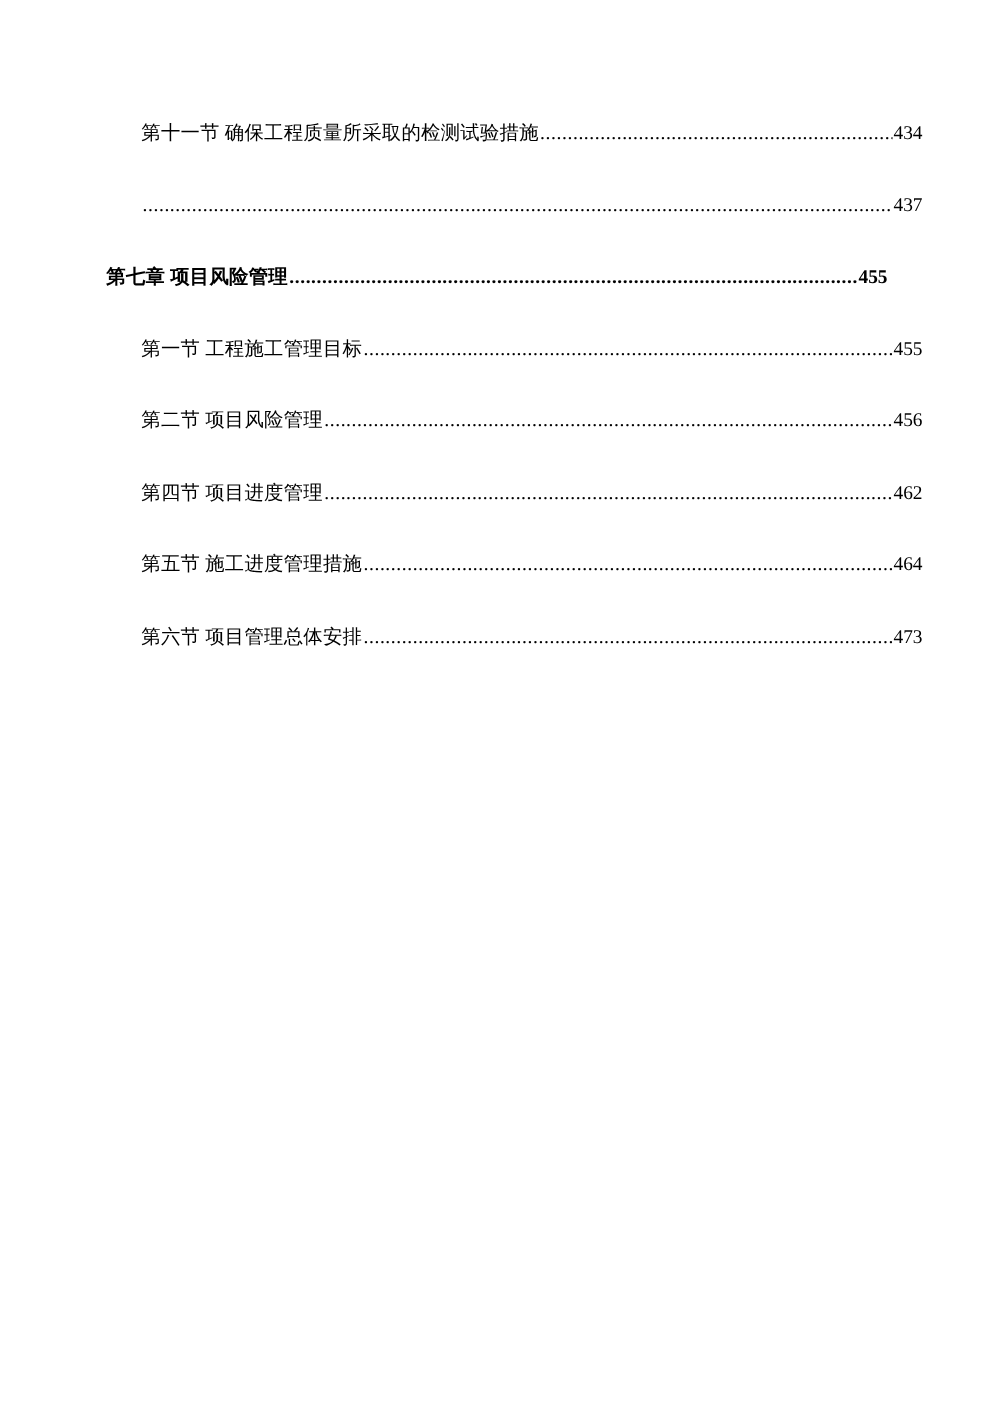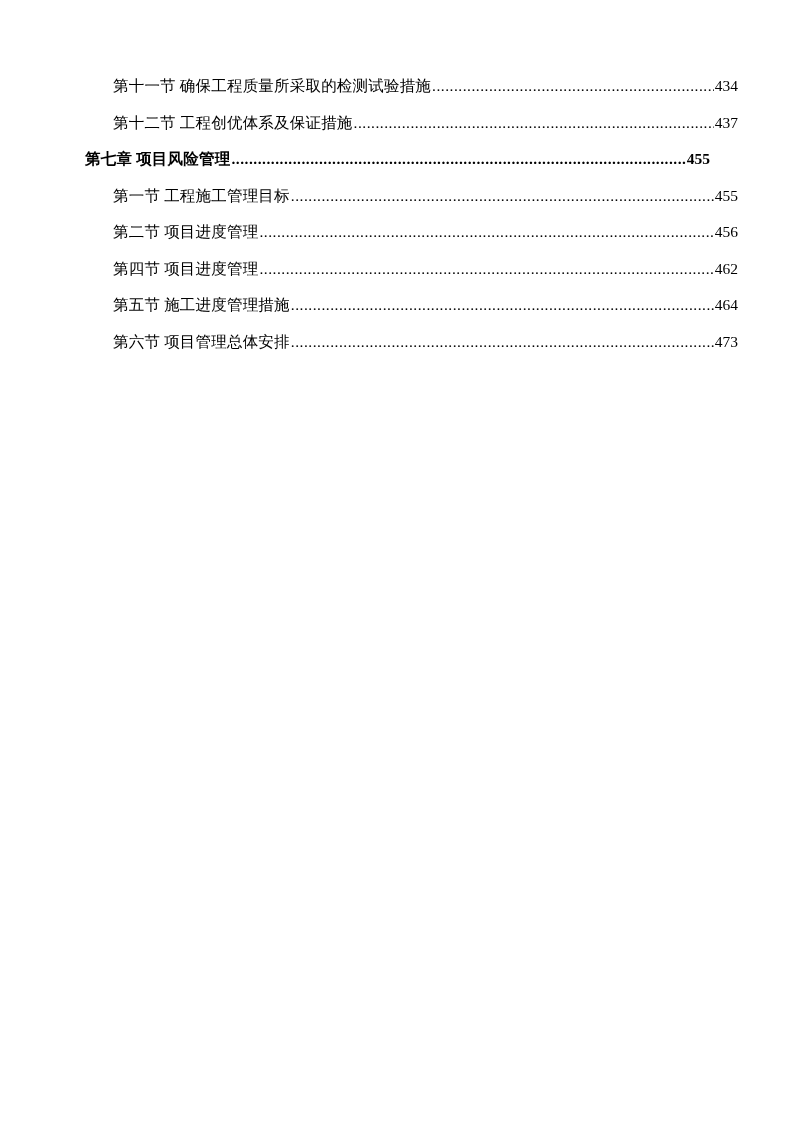--- a/index.html
+++ b/index.html
@@ -56,20 +56,21 @@
     color: #000000;
     min-width: 10px;
   }
   .toc-dots::after {
     content: "........................................................................................................................................................................";
   }
   .toc-page {
     flex: 0 0 auto;
     text-align: left;
     font-variant-numeric: tabular-nums;
+    margin-top: 21px;
   }
   .level-1 .toc-dots {
     font-weight: bold;
   }
   .footer {
     position: absolute;
     left: 0;
     top: 1040px;
     width: 793px;
     text-align: center;
@@ -81,36 +82,35 @@
 <body>
 
 <div class="page">
   <div class="content" id="toc-root">
       <div class="toc-entry level-2">
         <span class="toc-title">第十一节  确保工程质量所采取的检测试验措施</span>
         <span class="toc-dots"></span>
         <span class="toc-page">434</span>
       </div>
       <div class="toc-entry level-2">
-        <span class="toc-title">第十二节  工程创优体系及保证措施</span>
         <span class="toc-dots"></span>
         <span class="toc-page">437</span>
       </div>
       <div class="toc-entry level-1">
         <span class="toc-title">第七章  项目风险管理</span>
         <span class="toc-dots"></span>
         <span class="toc-page">455</span>
       </div>
       <div class="toc-entry level-2">
         <span class="toc-title">第一节  工程施工管理目标</span>
         <span class="toc-dots"></span>
         <span class="toc-page">455</span>
       </div>
       <div class="toc-entry level-2">
-        <span class="toc-title">第二节  项目进度管理</span>
+        <span class="toc-title">第二节  项目风险管理</span>
         <span class="toc-dots"></span>
         <span class="toc-page">456</span>
       </div>
       <div class="toc-entry level-2">
         <span class="toc-title">第四节  项目进度管理</span>
         <span class="toc-dots"></span>
         <span class="toc-page">462</span>
       </div>
       <div class="toc-entry level-2">
         <span class="toc-title">第五节  施工进度管理措施</span>

